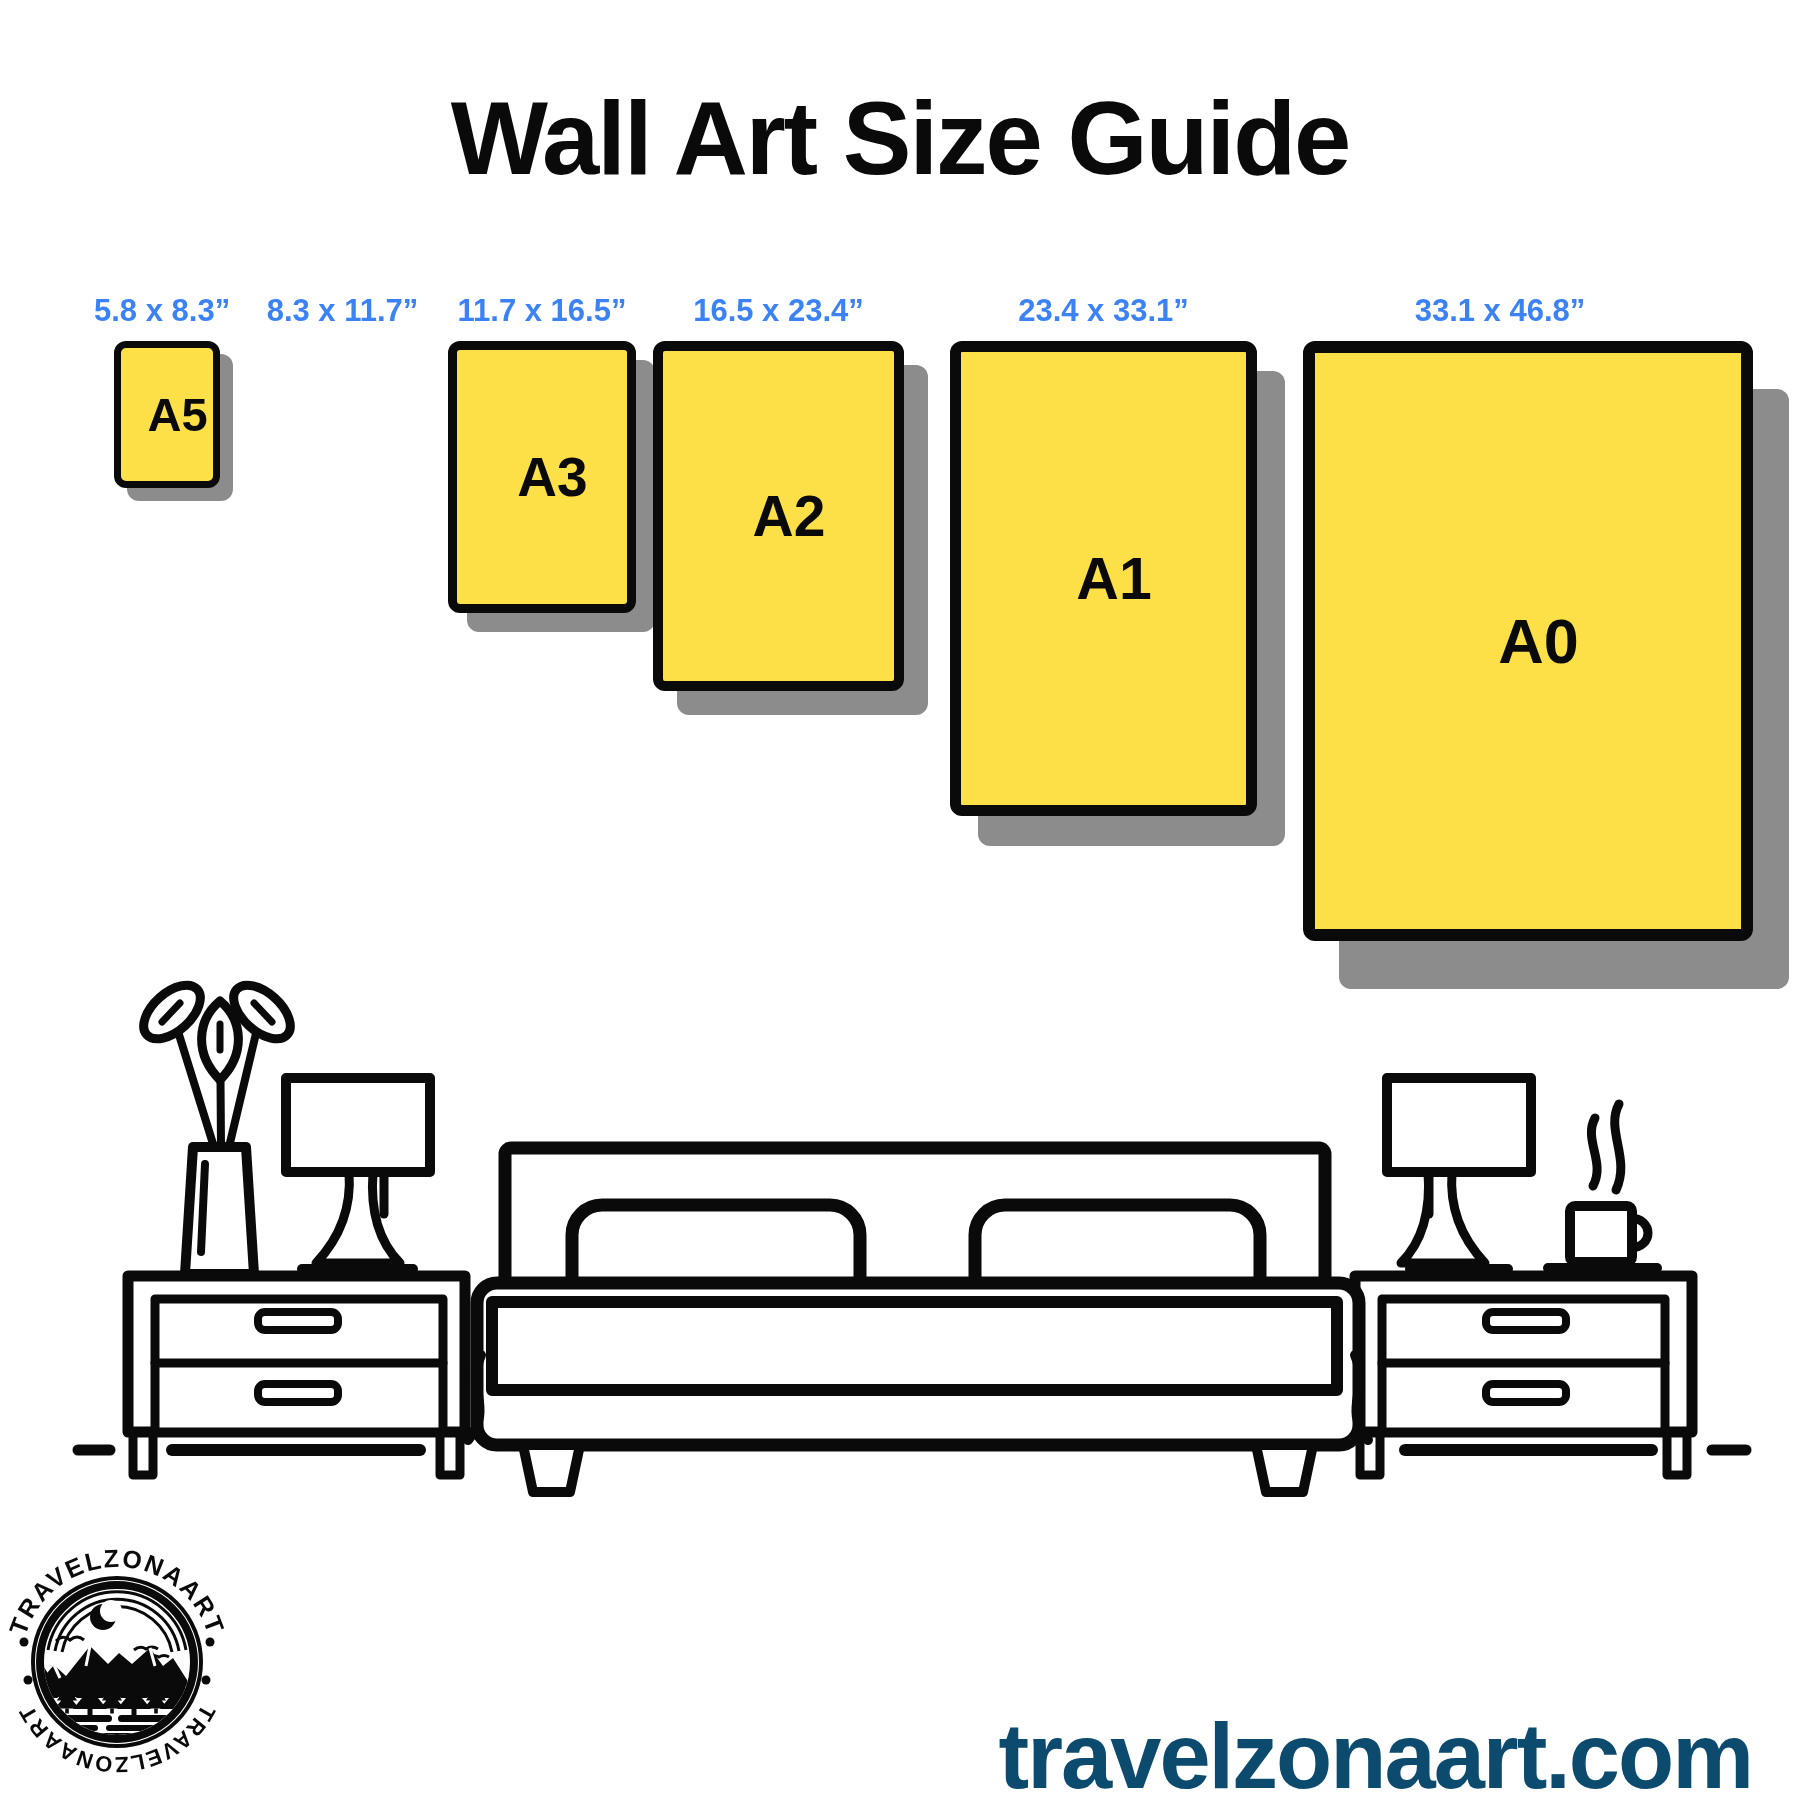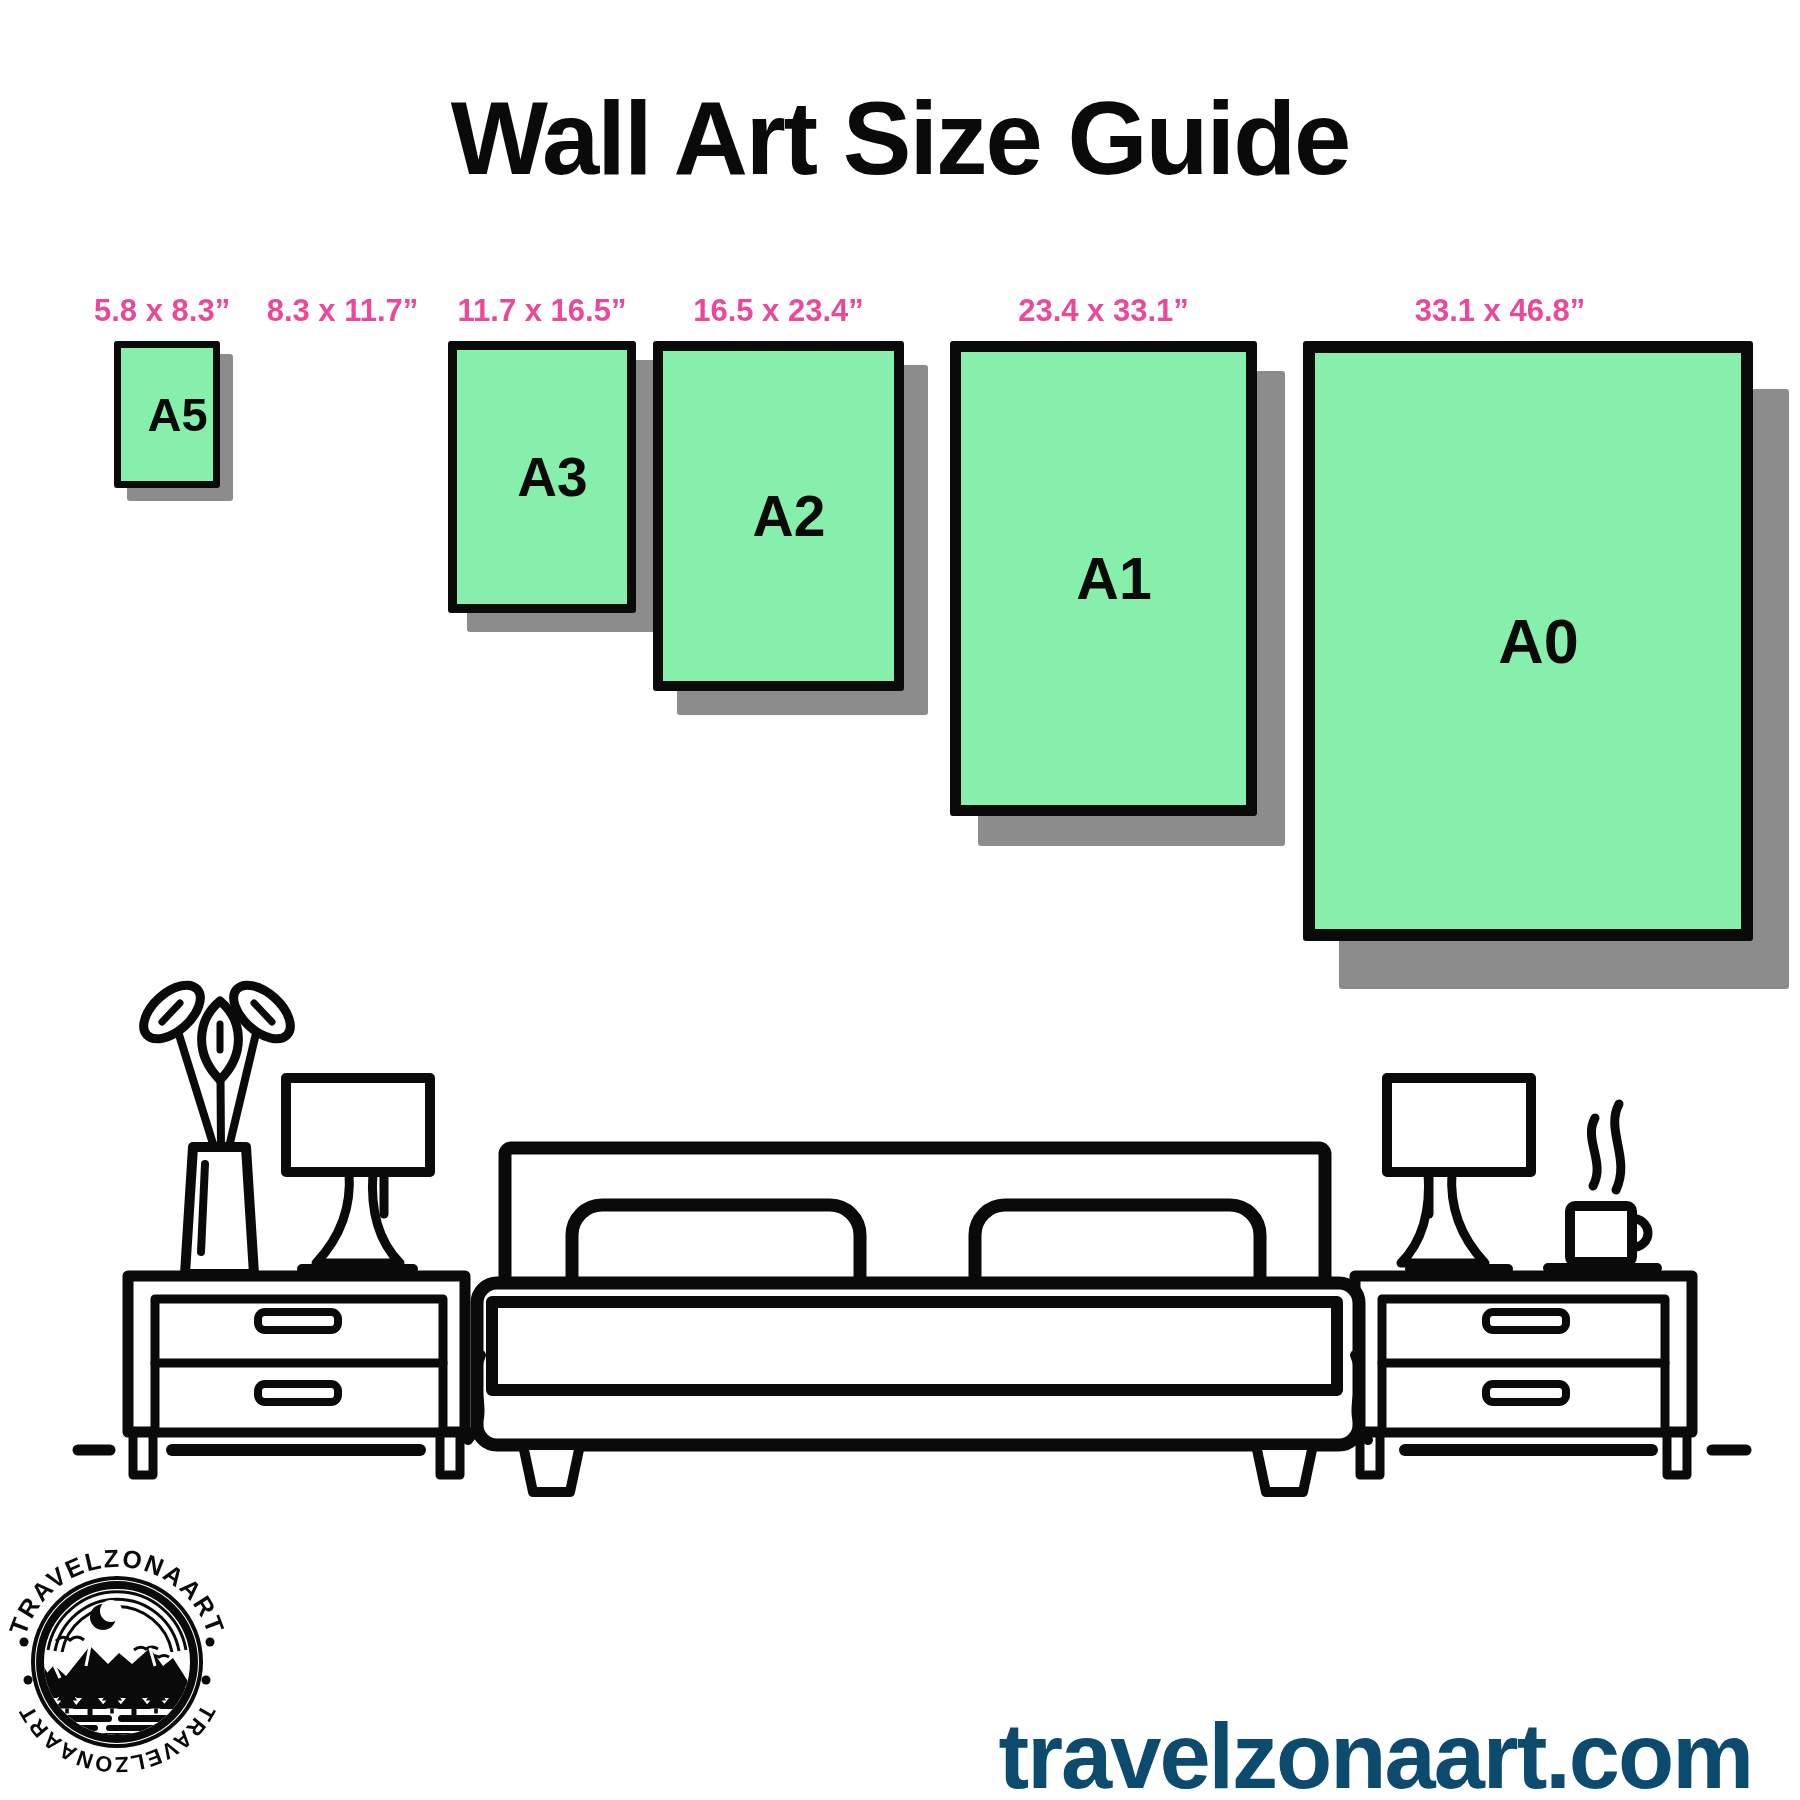--- a/index.html
+++ b/index.html
@@ -5,31 +5,31 @@
   html,body{margin:0;padding:0;background:#ffffff;}
   .canvas{
     position:relative;width:1800px;height:1800px;background:#ffffff;overflow:hidden;
     font-family:"Liberation Sans", sans-serif;color:#0a0a0a;
   }
   .page-title{
     position:absolute;left:0;top:80px;width:1800px;text-align:center;
     font-size:103px;font-weight:700;letter-spacing:-2px;color:#0a0a0a;
   }
   .dim-label{
-    position:absolute;top:293px;text-align:center;font-size:31px;font-weight:700;color:#ec4899;white-space:nowrap;
+    position:absolute;top:293px;text-align:center;font-size:31px;font-weight:700;color:#3b82f6;white-space:nowrap;
   }
   .dl-a5{left:94px;width:126px}
   .dl-a4{left:257px;width:171px}
   .dl-a3{left:438px;width:208px}
   .dl-a2{left:643px;width:271px}
   .dl-a1{left:940px;width:327px}
   .dl-a0{left:1293px;width:414px}
   .frame{
-    position:absolute;top:341px;background:#86efac;border-style:solid;border-color:#0a0a0a;
-    border-radius:3px;box-sizing:border-box;display:flex;align-items:center;justify-content:center;
+    position:absolute;top:341px;background:#fde047;border-style:solid;border-color:#0a0a0a;
+    border-radius:12px;box-sizing:border-box;display:flex;align-items:center;justify-content:center;
     font-weight:700;color:#0a0a0a;padding-left:21px;
   }
   .f-a5{left:114px;width:106px;height:147px;border-width:7px;box-shadow:13px 13px 0 #8c8c8c;font-size:47px}
   .f-a4{left:267px;width:151px;height:192px;border-width:8px;box-shadow:15px 15px 0 #8c8c8c;font-size:51px}
   .f-a3{left:448px;width:188px;height:272px;border-width:9px;box-shadow:19px 19px 0 #8c8c8c;font-size:55px}
   .f-a2{left:653px;width:251px;height:350px;border-width:10px;box-shadow:24px 24px 0 #8c8c8c;font-size:57px}
   .f-a1{left:950px;width:307px;height:475px;border-width:11px;box-shadow:28px 30px 0 #8c8c8c;font-size:59px}
   .f-a0{left:1303px;width:450px;height:600px;border-width:12px;box-shadow:36px 48px 0 #8c8c8c;font-size:63px}
   .room-svg{position:absolute;left:0;top:950px;width:1800px;height:600px;}
   .logo-svg{position:absolute;left:0;top:1540px;width:240px;height:245px;}

